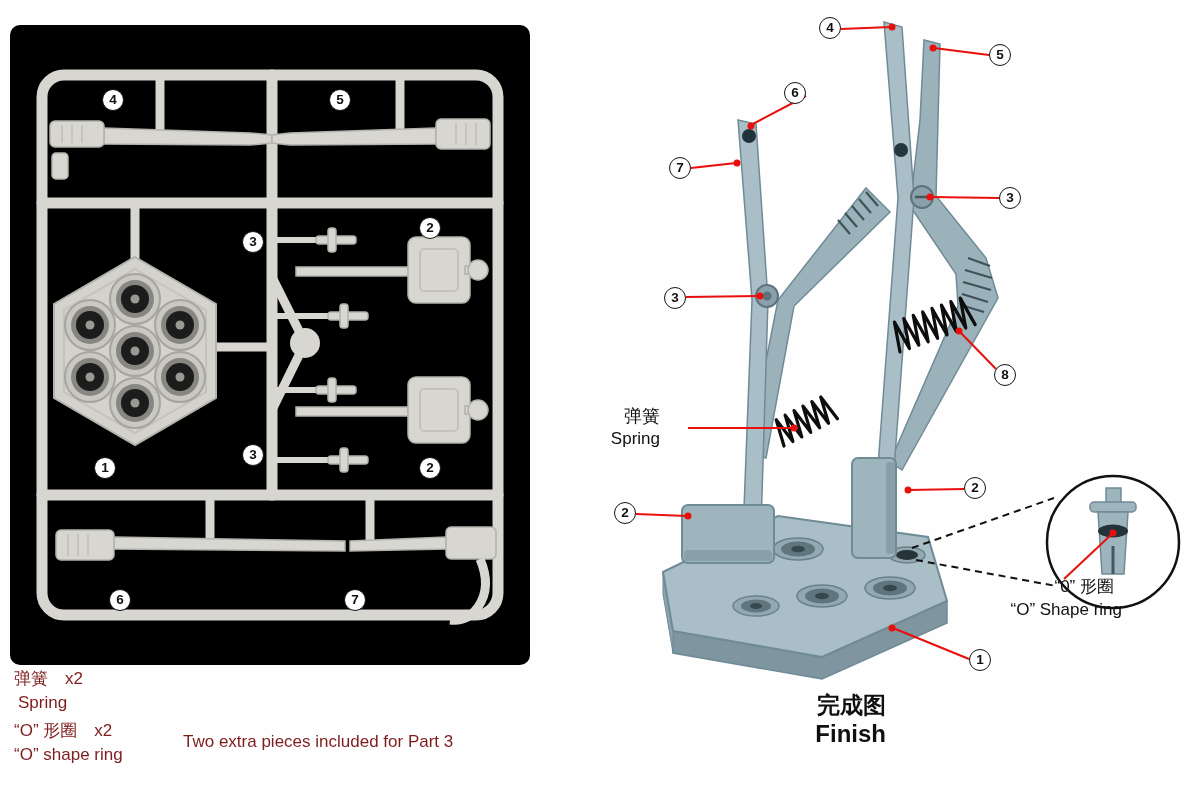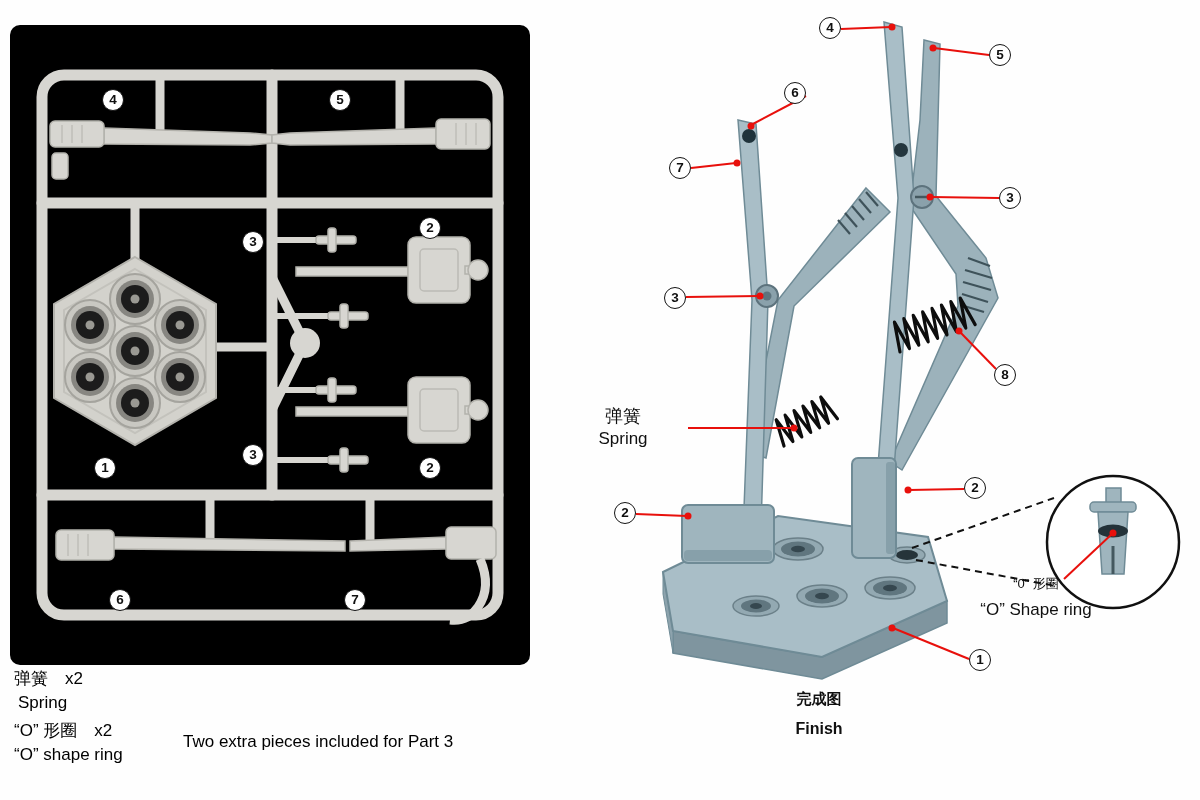--- a/index.html
+++ b/index.html
@@ -6,29 +6,29 @@
   .stage{position:relative;width:1200px;height:800px;background:#fefefe;overflow:hidden;
          font-family:"Liberation Sans",sans-serif;color:#101010;}
   .sprue-panel{position:absolute;left:10px;top:25px;width:520px;height:640px;
                background:#000;border-radius:10px;}
   .sprue-panel svg{position:absolute;left:0;top:0;}
   .assembly-svg{position:absolute;left:560px;top:0;width:640px;height:800px;}
   .callout{position:absolute;width:22px;height:22px;border-radius:50%;
            background:#fff;border:1.6px solid #141414;color:#101010;
            font-size:13.5px;font-weight:bold;line-height:19px;text-align:center;
            box-sizing:border-box;z-index:6;}
-  .note{position:absolute;font-size:17px;color:#000000;white-space:nowrap;}
+  .note{position:absolute;font-size:17px;color:#7f1d1d;white-space:nowrap;}
   .lbl{position:absolute;z-index:5;white-space:nowrap;}
-  .lbl-center{text-align:center;}
+  .lbl-center{text-align:right;}
   .spring-zh{left:586px;top:404px;width:74px;font-size:18px;}
   .spring-en{left:586px;top:429px;width:74px;font-size:17px;}
-  .oring-zh{left:958px;top:575px;width:156px;font-size:13px;}
+  .oring-zh{left:958px;top:575px;width:156px;font-size:17px;}
   .oring-en{left:950px;top:600px;width:172px;font-size:17px;}
-  .finish-zh{left:752px;top:690px;width:134px;font-size:15px;font-weight:bold;}
-  .finish-en{left:752px;top:720px;width:134px;font-size:16px;font-weight:bold;}
+  .finish-zh{left:752px;top:690px;width:134px;font-size:23px;font-weight:bold;}
+  .finish-en{left:752px;top:720px;width:134px;font-size:24px;font-weight:bold;}
 </style>
 </head>
 <body>
 
 <div class="stage">
 
   <div class="sprue-panel">
     <svg width="520" height="640" viewBox="0 0 520 640">
 
       <g stroke="#d7d6d1" stroke-width="11" fill="none" stroke-linecap="round">

